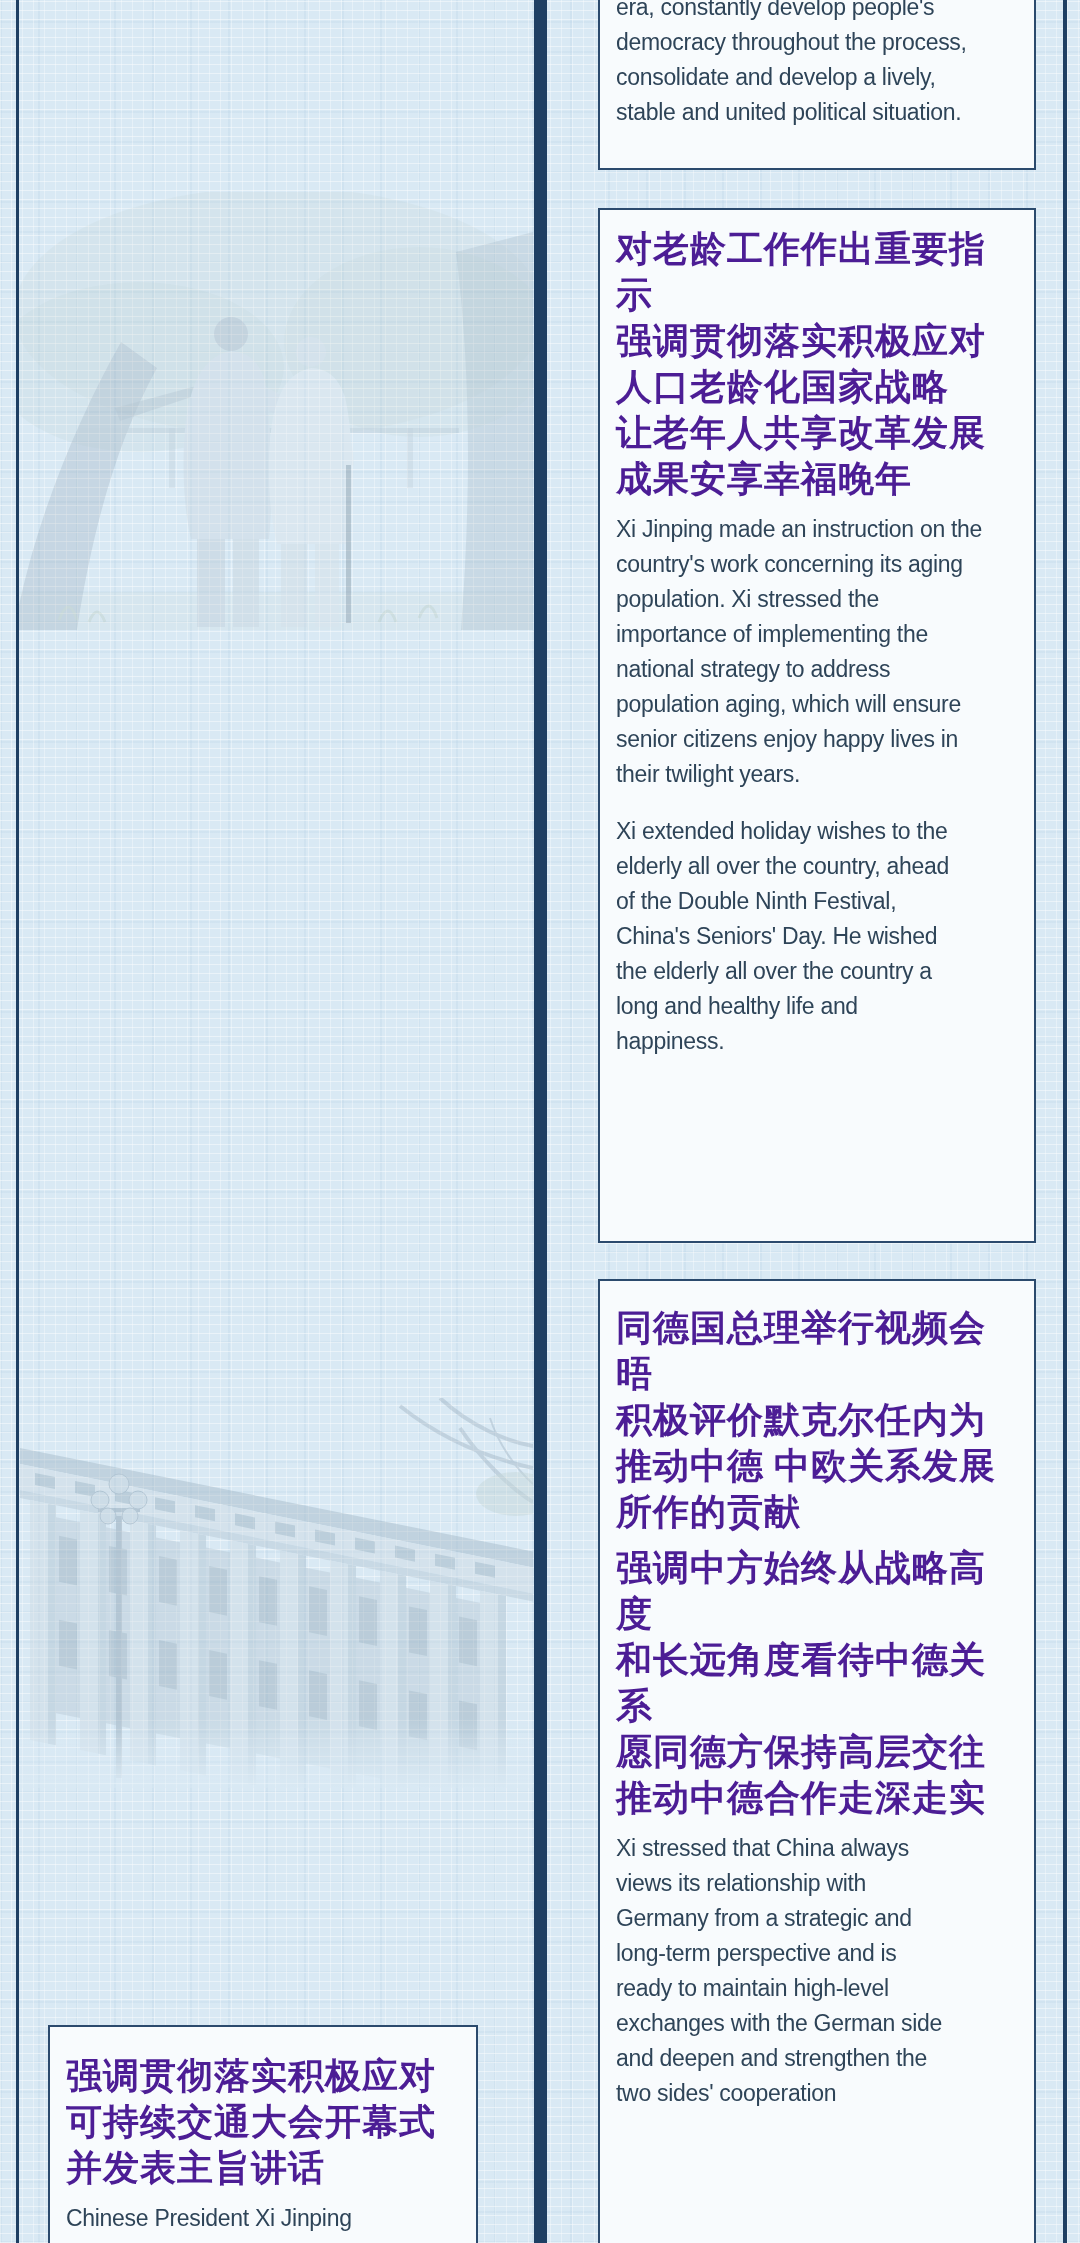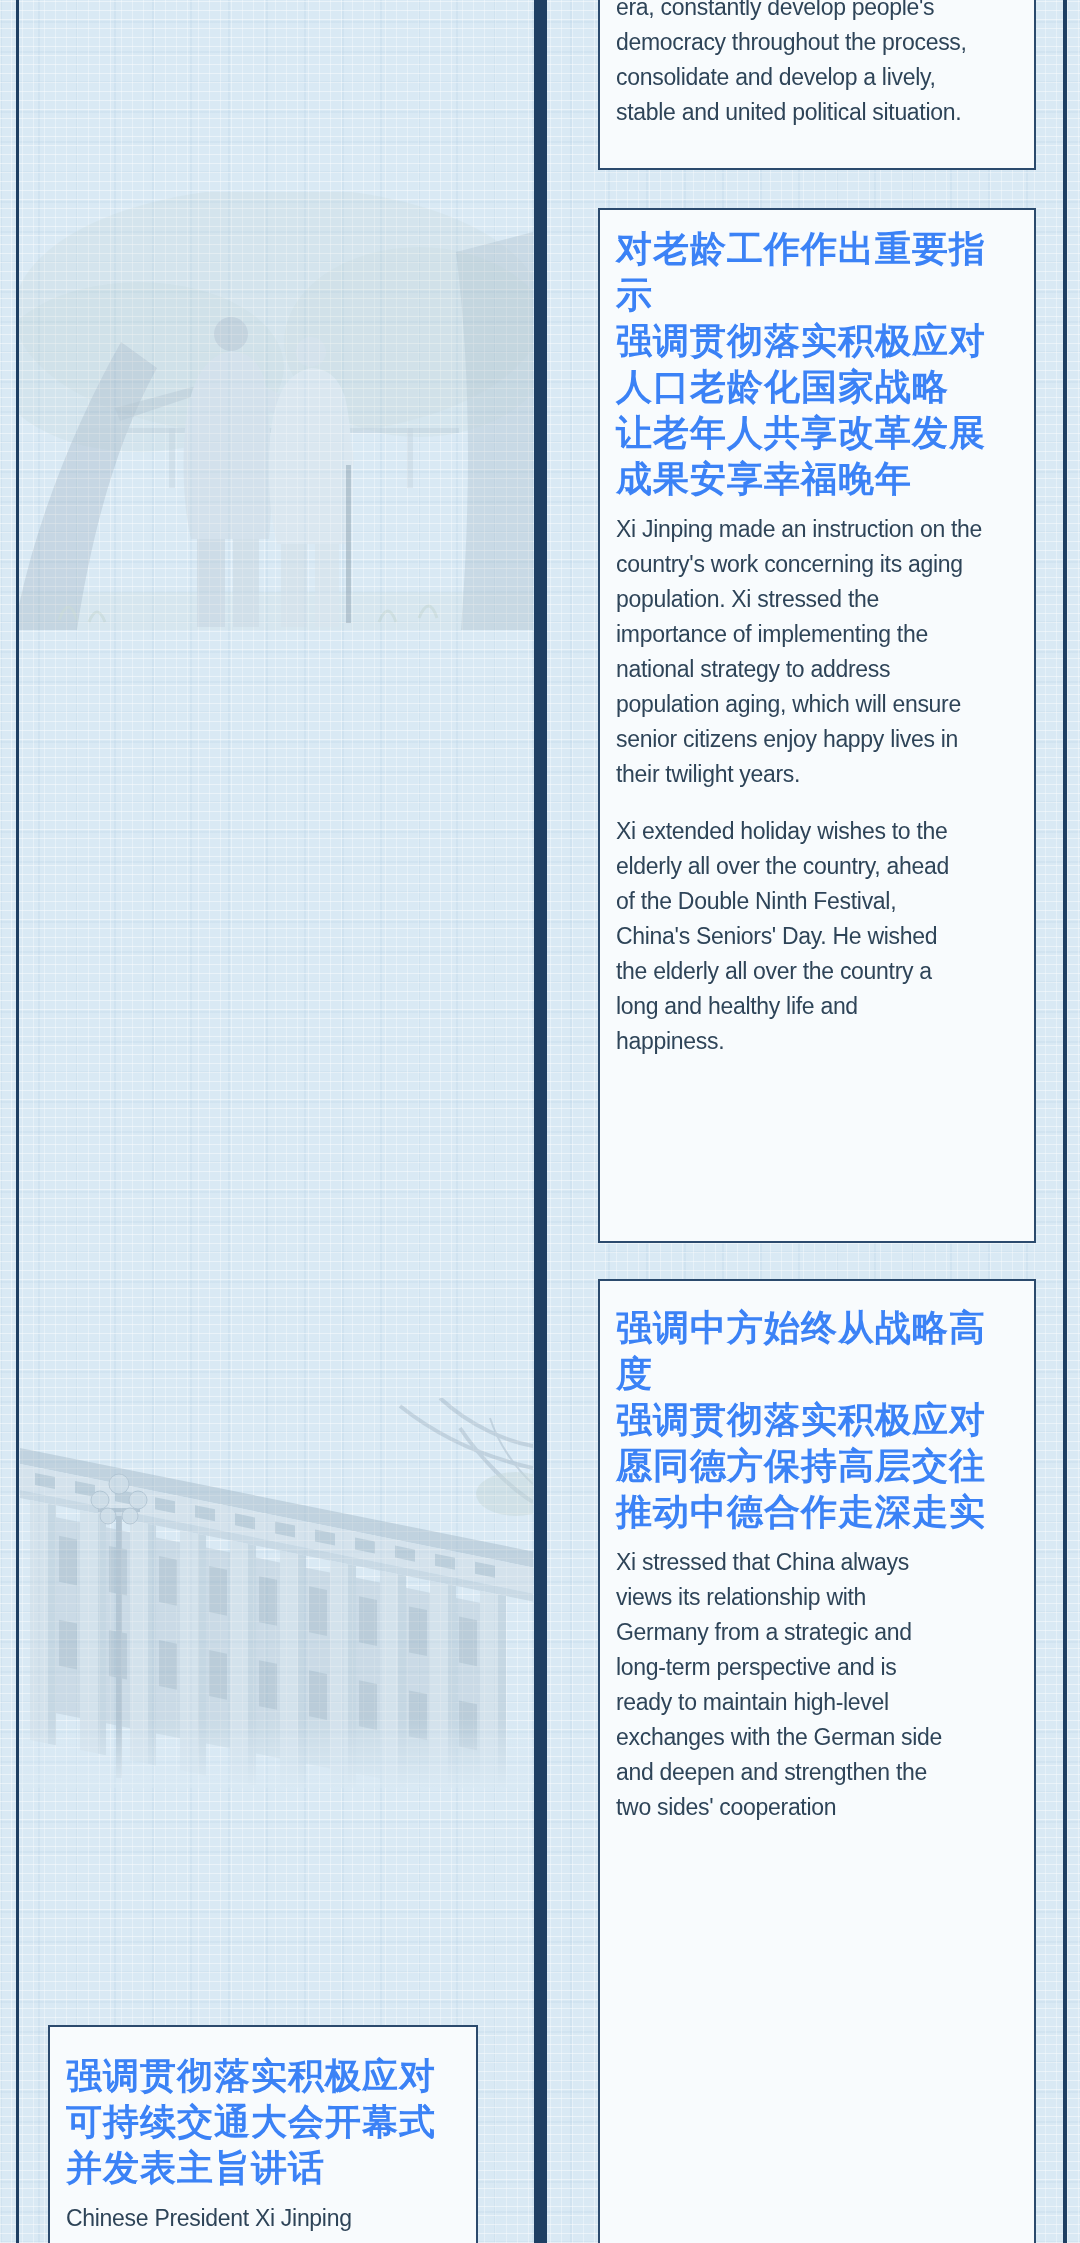--- a/index.html
+++ b/index.html
@@ -22,21 +22,21 @@
   .photo.couple{left:19px;top:192px;width:514px;height:438px;opacity:.30;}
   .photo.building{left:20px;top:1398px;width:513px;height:390px;opacity:.40;}
 
   .card{
     position:absolute;box-sizing:border-box;width:438px;
     background:#f8fbfd;border:2px solid #2b4a6d;overflow:hidden;
   }
   .card-inner{padding:0 16px;}
   .headline-zh{
     font-family:"Liberation Serif","DejaVu Serif",serif;
-    color:#3b82f6;font-size:36px;line-height:46px;letter-spacing:1px;
+    color:#4c1d95;font-size:36px;line-height:46px;letter-spacing:1px;
     white-space:pre-line;margin:0 0 10px 0;font-weight:600;
   }
   .body-en{
     color:#2e4458;font-size:23px;line-height:35px;letter-spacing:-0.3px;
     white-space:pre-line;margin:0 0 22px 0;
   }
   #card-top-right{left:598px;top:-16px;height:186px;}
   #card-top-right .body-en{margin-top:4px;margin-bottom:0;}
   #card-aging{left:598px;top:208px;height:1035px;padding-top:16px;}
   #card-germany{left:598px;top:1279px;height:1060px;padding-top:24px;}
@@ -200,22 +200,26 @@
 of the Double Ninth Festival,
 China's Seniors' Day. He wished
 the elderly all over the country a
 long and healthy life and
 happiness.</p>
   </div>
 </div>
 
 <div class="card" id="card-germany">
   <div class="card-inner">
+    <h2 class="headline-zh">同德国总理举行视频会晤
+积极评价默克尔任内为
+推动中德 中欧关系发展
+所作的贡献</h2>
     <h2 class="headline-zh">强调中方始终从战略高度
-强调贯彻落实积极应对
+和长远角度看待中德关系
 愿同德方保持高层交往
 推动中德合作走深走实</h2>
     <p class="body-en">Xi stressed that China always
 views its relationship with
 Germany from a strategic and
 long-term perspective and is
 ready to maintain high-level
 exchanges with the German side
 and deepen and strengthen the
 two sides' cooperation</p>

